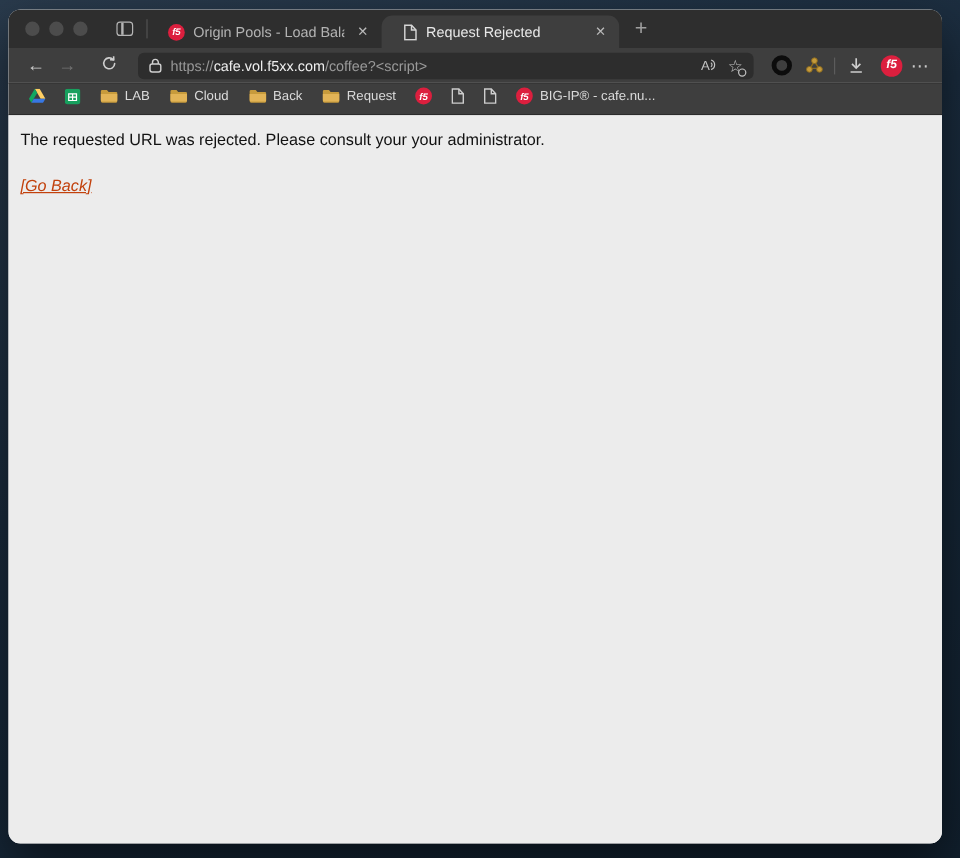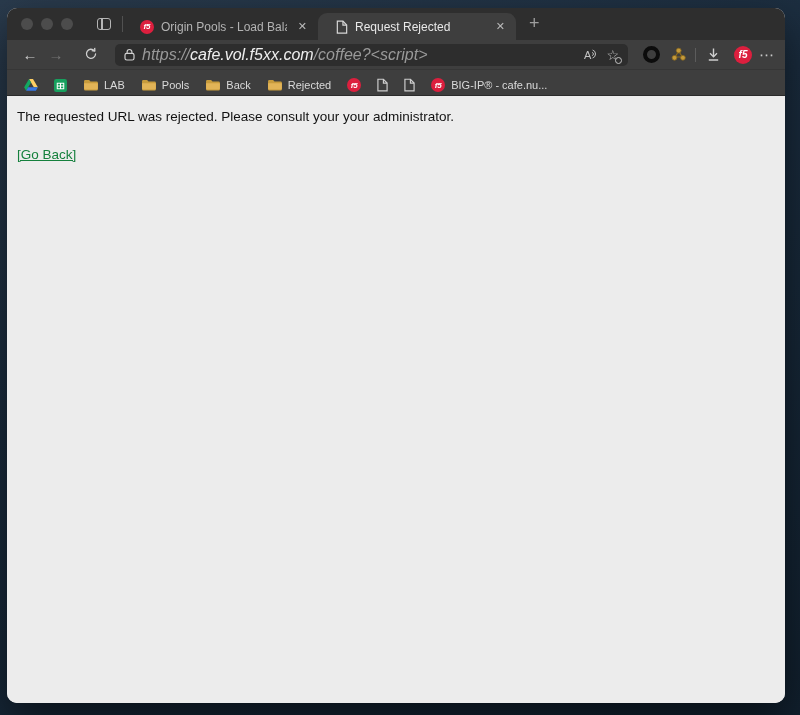--- a/index.html
+++ b/index.html
@@ -28,43 +28,43 @@
   .tab-title { flex: 1; font-size: 12px; white-space: nowrap; overflow: hidden; }
   .tab-close { font-size: 11px; color: #bababa; padding: 1px 4px; }
   .newtab { align-self: center; color: #9f9f9f; font-size: 18px; font-weight: 300; margin-left: 13px; line-height: 1; padding-bottom: 2px; }
   
   .toolbar { height: 29px; background: #3e3e3e; display: flex; align-items: center; padding: 0 10px; flex-shrink: 0; }
   .nav-btn { width: 26px; text-align: center; font-size: 15px; color: #cfcfcf; line-height: 1; }
   .nav-btn.disabled { color: #747474; }
   .nav-btn.reload { margin-left: 9px; }
   .urlbar { flex: 1; min-width: 0; height: 22px; background: #2d2d2d; border-radius: 5px;
     display: flex; align-items: center; gap: 7px; margin: 0 9px 0 11px; padding: 0 9px; }
-  .url-text { flex: 1; min-width: 0; font-size: 16px; color: #999; white-space: nowrap; overflow: hidden; font-style: italic; }
+  .url-text { flex: 1; min-width: 0; font-size: 12px; color: #999; white-space: nowrap; overflow: hidden; }
   .url-text .host { color: #eeeeee; }
   .ra-wrap { display: flex; align-items: flex-start; gap: 1px; color: #c3c3c3; font-size: 11px; }
   .star-wrap { position: relative; color: #c3c3c3; font-size: 14px; line-height: 1; margin-left: 2px; }
   .star-badge { position: absolute; right: -3px; bottom: -2px; width: 7px; height: 7px;
     border-radius: 50%; background: #2d2d2d; border: 1px solid #c3c3c3; }
   .ext-dark { width: 17px; height: 17px; border: 4px solid #0c0c0c; border-radius: 50%; margin: 0 6px; }
   .tb-icon { display: inline-flex; align-items: center; justify-content: center; width: 24px; }
   .tb-divider { width: 1px; height: 14px; background: #5c5c5c; margin: 0 5px; }
   .more-btn { color: #c9c9c9; font-size: 15px; letter-spacing: 1px; margin-left: 4px; }
   .f5ball { border-radius: 50%; background: #dc1f3e; color: #fff; font-style: italic; font-weight: bold;
     display: inline-flex; align-items: center; justify-content: center; flex-shrink: 0; }
   .f5ball.sm { width: 14px; height: 14px; font-size: 8px; }
   .f5ball.lg { width: 18px; height: 18px; font-size: 10px; }
   
   .bookmarks { height: 27px; background: #3e3e3e; border-top: 1px solid #363636; border-bottom: 1px solid #2b2b2b;
-    display: flex; align-items: flex-end; padding: 0 9px; flex-shrink: 0; }
+    display: flex; align-items: flex-start; padding: 0 9px; flex-shrink: 0; }
   .bm { display: flex; align-items: center; gap: 6px; height: 20px; padding: 0 8px; border-radius: 4px;
     font-size: 11px; color: #dadada; white-space: nowrap; }
   
   .content { flex: 1; background: #ececec; padding: 13px 10px; font-size: 13.5px; color: #121212; }
   .content p { margin: 0 0 21px 0; line-height: 1.25; }
-  .content a { color: #15803d; text-decoration: underline; }
+  .content a { color: #c2410c; text-decoration: underline; font-style: italic; }
 </style>
 </head>
 <body>
 
 <div class="window">
 
   <div class="tabstrip">
     <div class="traffic">
       <span class="light"></span>
       <span class="light"></span>
@@ -163,35 +163,35 @@
           <path d="M1 2.4 a1.3 1.3 0 0 1 1.3 -1.3 h4.2 l1.5 1.7 h6.7 a1.3 1.3 0 0 1 1.3 1.3 v7 a1.4 1.4 0 0 1 -1.4 1.4 h-12.2 a1.4 1.4 0 0 1 -1.4 -1.4 z" fill="#c79b3c"></path>
           <path d="M1 4.6 h15 v5.5 a1.4 1.4 0 0 1 -1.4 1.4 h-12.2 a1.4 1.4 0 0 1 -1.4 -1.4 z" fill="#e2b457"></path>
         </svg>
       <span>LAB</span>
     </span>
     <span class="bm">
       <svg width="15" height="12" viewBox="0 0 16 13">
           <path d="M1 2.4 a1.3 1.3 0 0 1 1.3 -1.3 h4.2 l1.5 1.7 h6.7 a1.3 1.3 0 0 1 1.3 1.3 v7 a1.4 1.4 0 0 1 -1.4 1.4 h-12.2 a1.4 1.4 0 0 1 -1.4 -1.4 z" fill="#c79b3c"></path>
           <path d="M1 4.6 h15 v5.5 a1.4 1.4 0 0 1 -1.4 1.4 h-12.2 a1.4 1.4 0 0 1 -1.4 -1.4 z" fill="#e2b457"></path>
         </svg>
-      <span>Pools</span>
+      <span>Cloud</span>
     </span>
     <span class="bm">
       <svg width="15" height="12" viewBox="0 0 16 13">
           <path d="M1 2.4 a1.3 1.3 0 0 1 1.3 -1.3 h4.2 l1.5 1.7 h6.7 a1.3 1.3 0 0 1 1.3 1.3 v7 a1.4 1.4 0 0 1 -1.4 1.4 h-12.2 a1.4 1.4 0 0 1 -1.4 -1.4 z" fill="#c79b3c"></path>
           <path d="M1 4.6 h15 v5.5 a1.4 1.4 0 0 1 -1.4 1.4 h-12.2 a1.4 1.4 0 0 1 -1.4 -1.4 z" fill="#e2b457"></path>
         </svg>
       <span>Back</span>
     </span>
     <span class="bm">
       <svg width="15" height="12" viewBox="0 0 16 13">
           <path d="M1 2.4 a1.3 1.3 0 0 1 1.3 -1.3 h4.2 l1.5 1.7 h6.7 a1.3 1.3 0 0 1 1.3 1.3 v7 a1.4 1.4 0 0 1 -1.4 1.4 h-12.2 a1.4 1.4 0 0 1 -1.4 -1.4 z" fill="#c79b3c"></path>
           <path d="M1 4.6 h15 v5.5 a1.4 1.4 0 0 1 -1.4 1.4 h-12.2 a1.4 1.4 0 0 1 -1.4 -1.4 z" fill="#e2b457"></path>
         </svg>
-      <span>Rejected</span>
+      <span>Request</span>
     </span>
     <span class="bm">
       <span class="f5ball sm">f5</span>
     </span>
     <span class="bm">
       <svg width="11" height="14" viewBox="0 0 12 15">
           <path d="M1 1.2 h6 l4 4.2 v8.6 h-10 z" fill="none" stroke="#cdcdcd" stroke-width="1.3"></path>
           <path d="M7 1.2 v4.2 h4" fill="none" stroke="#cdcdcd" stroke-width="1.3"></path>
         </svg>
     </span>

